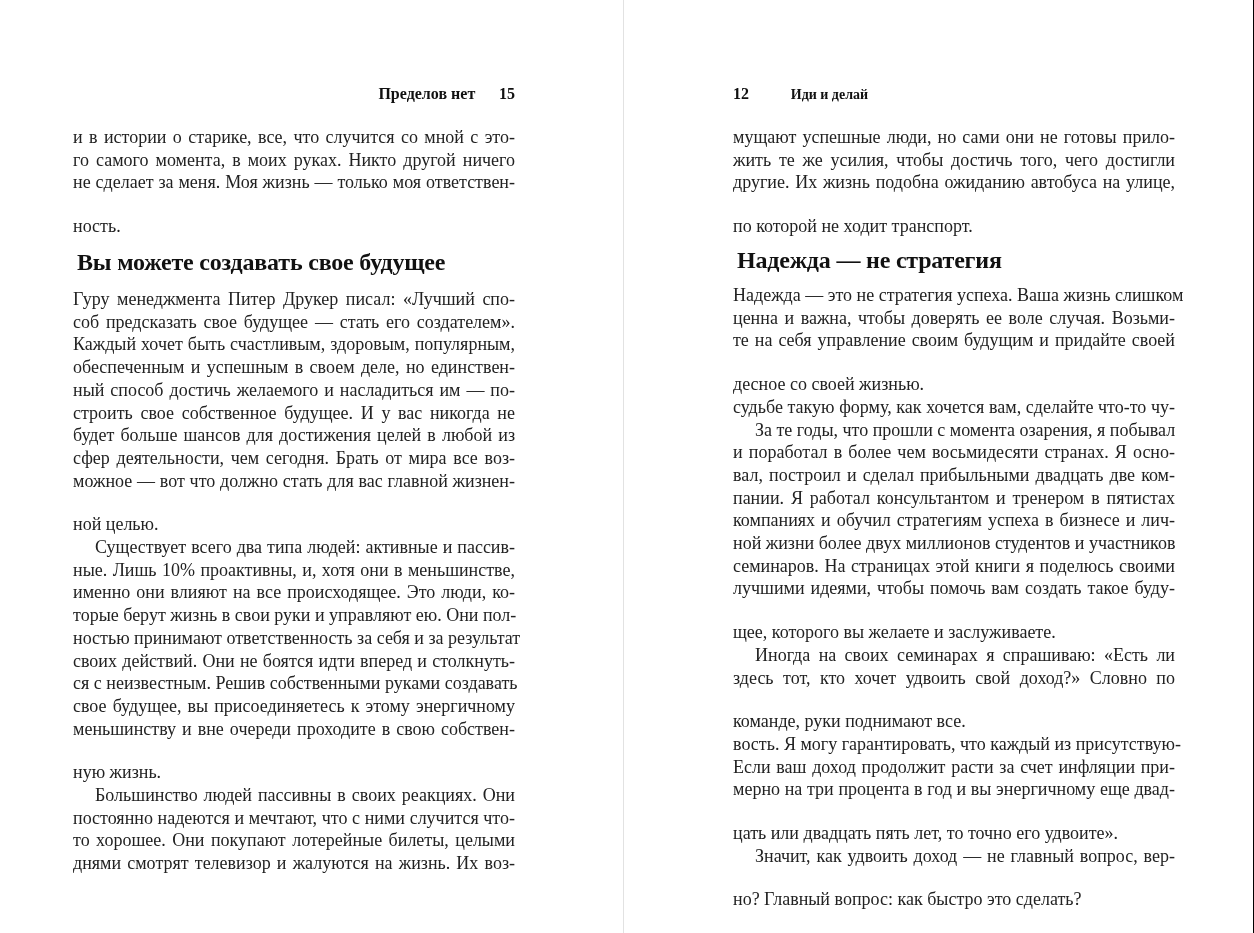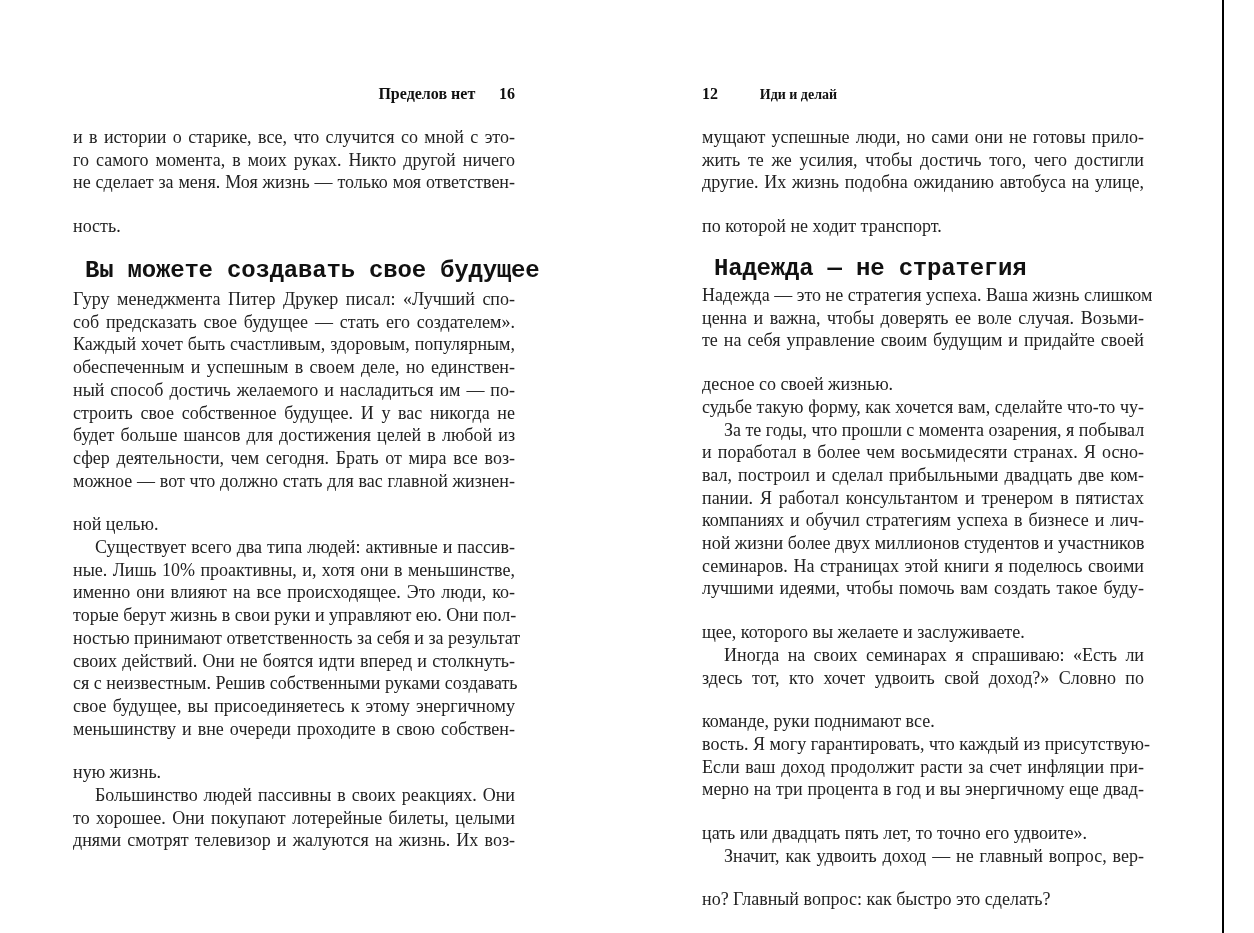--- a/index.html
+++ b/index.html
@@ -1,43 +1,43 @@
 <!DOCTYPE html>
 <html><head>
   <meta charset="utf-8">
   <style>
     html, body { margin: 0; padding: 0; background: #ffffff; }
     body { width: 1254px; height: 933px; position: relative; overflow: hidden; font-family: "DejaVu Serif", "Liberation Serif", serif; color: #1a1a1a; }
     .page { position: absolute; top: 0; height: 933px; background: #ffffff; }
     .page-left { left: 0; width: 623px; border-right: 1px solid #e2e2e2; }
-    .page-right { left: 593px; width: 629px; border-right: 2px solid #000000; }
+    .page-right { left: 624px; width: 629px; border-right: 2px solid #000000; }
     .running-head { position: absolute; top: 85px; font-family: "Liberation Serif", serif; font-weight: bold; font-size: 15px; color: #111; }
     .left-head { right: 108px; }
     .left-head .title { margin-right: 20px; font-size: 16px; }
     .left-head .num { font-size: 16px; }
     .right-head { left: 109px; }
     .right-head .num { font-size: 16px; margin-right: 38px; }
     .right-head .title { font-size: 14px; }
     .text-block { position: absolute; font-family: "Liberation Serif", serif; font-size: 18px; line-height: 22.7px; text-align: justify; color: #222; }
     .left-block { left: 73px; width: 442px; }
     .right-block { left: 109px; width: 442px; }
     .text-block p { margin: 0; }
     .text-block p.indent { text-indent: 22px; }
     .text-block p .line { display: block; text-align: justify; text-align-last: justify; white-space: nowrap; }
     .text-block p .line.last { text-align-last: left; margin-top: 21px; }
-    h2.section-heading { position: absolute; margin: 12px; font-family: Liberation Mono, monospace; font-weight: bold; font-size: 24px; color: #111; letter-spacing: -0.2px; }
+    h2.section-heading { position: absolute; margin: 4px; font-family: Liberation Serif, serif; font-weight: bold; font-size: 24px; color: #111; letter-spacing: -0.2px; }
     em { font-style: italic; }
   </style>
 </head>
 <body>
 
 <div class="page page-left">
   <div class="running-head left-head">
     <span class="title">Пределов нет</span>
-    <span class="num">16</span>
+    <span class="num">15</span>
   </div>
 
   <div class="text-block left-block" style="top:126px;">
     <p>
       <span class="line">и в истории о старике, все, что случится со мной с это-</span>
       <span class="line">го самого момента, в моих руках. Никто другой ничего</span>
       <span class="line">не сделает за меня. Моя жизнь — только моя ответствен-</span>
       <span class="line last">ность.</span>
     </p>
   </div>
@@ -64,20 +64,21 @@
       <span class="line" style="text-indent:0">торые берут жизнь в свои руки и управляют ею. Они пол-</span>
       <span class="line" style="text-indent:0">ностью принимают ответственность за себя и за результат</span>
       <span class="line" style="text-indent:0">своих действий. Они не боятся идти вперед и столкнуть-</span>
       <span class="line" style="text-indent:0">ся с неизвестным. Решив собственными руками создавать</span>
       <span class="line" style="text-indent:0">свое будущее, вы присоединяетесь к этому энергичному</span>
       <span class="line" style="text-indent:0">меньшинству и вне очереди проходите в свою собствен-</span>
       <span class="line last" style="text-indent:0">ную жизнь.</span>
     </p>
     <p class="indent">
       <span class="line" style="text-indent:22px">Большинство людей пассивны в своих реакциях. Они</span>
+      <span class="line" style="text-indent:0">постоянно надеются и мечтают, что с ними случится что-</span>
       <span class="line" style="text-indent:0">то хорошее. Они покупают лотерейные билеты, целыми</span>
       <span class="line" style="text-indent:0">днями смотрят телевизор и жалуются на жизнь. Их воз-</span>
     </p>
   </div>
 </div>
 
 <div class="page page-right">
   <div class="running-head right-head">
     <span class="num">12</span>
     <span class="title">Иди и делай</span>

